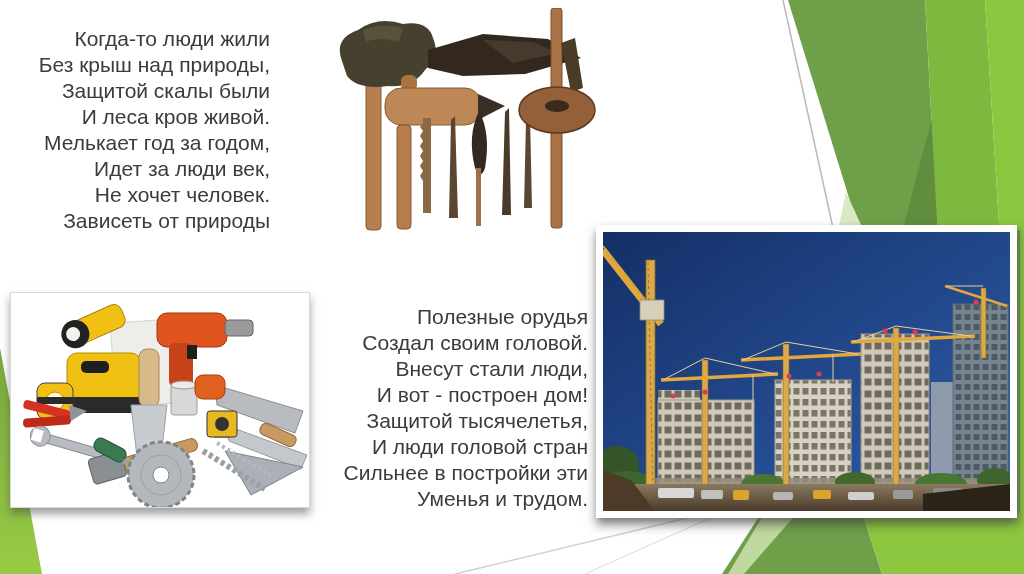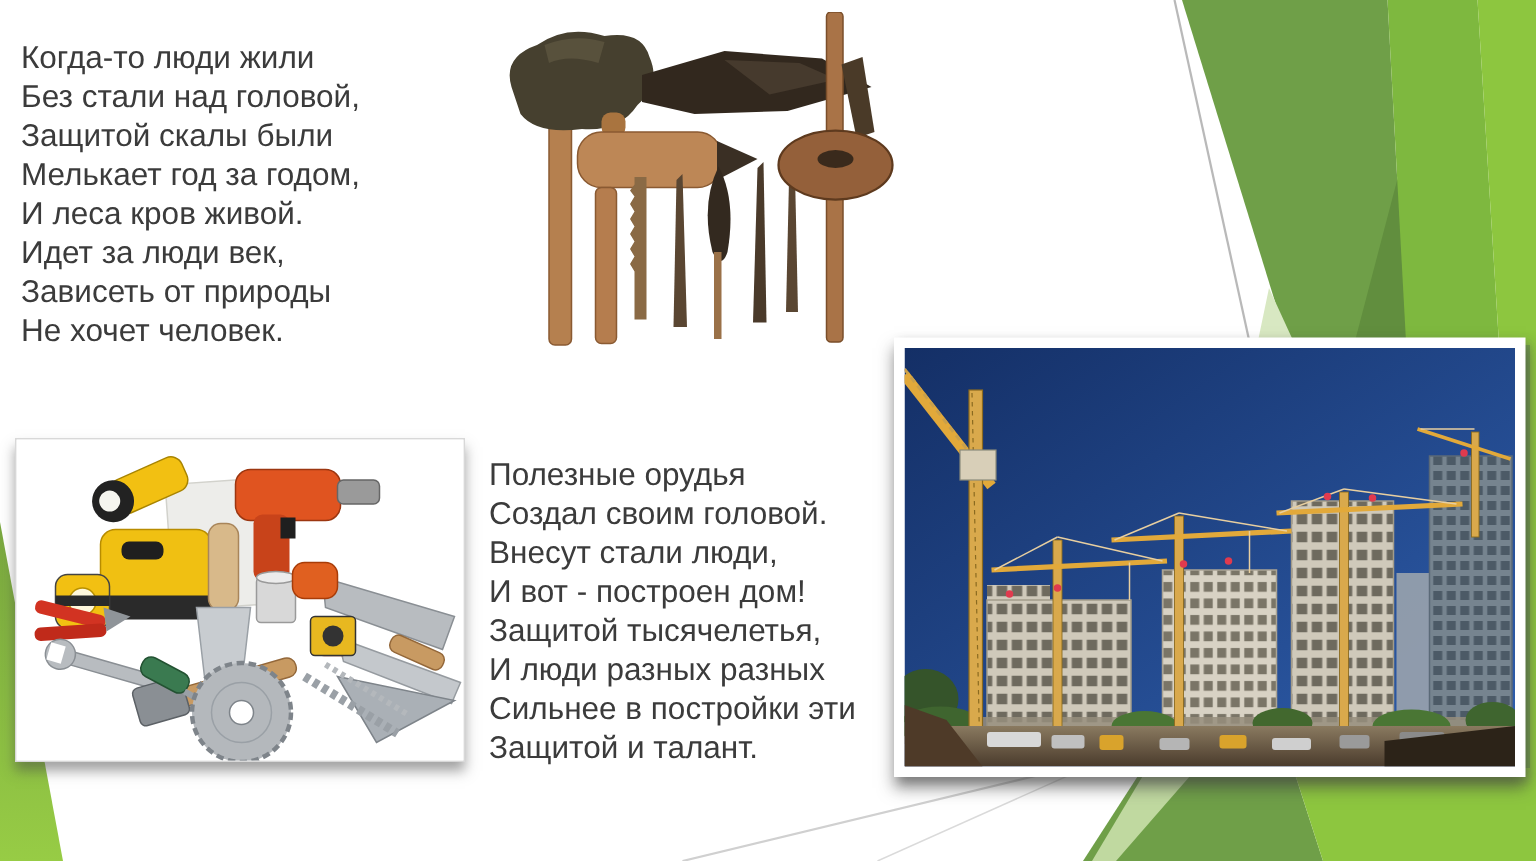--- a/index.html
+++ b/index.html
@@ -2,21 +2,21 @@
 <html><head>
 <meta charset="utf-8">
 <style>
   html,body{margin:0;padding:0;background:#888;}
   .slide{
     position:relative;width:1024px;height:574px;overflow:hidden;
     background:#ffffff;font-family:"Liberation Sans", sans-serif;
   }
   .decor{position:absolute;left:0;top:0;z-index:0;}
   .poem{
-    position:absolute;z-index:5;text-align:left;color:#3b3b3b;
+    position:absolute;z-index:5;text-align:right;color:#3b3b3b;
     font-size:21px;line-height:26px;font-weight:400;
   }
   .poem-top-left{left:14px;top:26px;width:256px;}
   .poem-center{left:326px;top:304px;width:262px;}
   .figure{position:absolute;z-index:3;}
   .ancient{left:333px;top:8px;width:264px;height:228px;}
   .tools{
     left:10px;top:292px;width:300px;height:216px;background:#fff;
     border:1px solid #d8d8d8;box-sizing:border-box;
     box-shadow:0 6px 8px rgba(70,70,70,.5);
@@ -51,38 +51,38 @@
     <polygon points="762,512 862,512 882,574 722,574" fill="#6f9f48"></polygon>
     <polygon points="862,512 1024,512 1024,574 882,574" fill="#8dc63f"></polygon>
     <polygon points="765,512 798,512 744,574 728,574" fill="#cfe3b0" opacity="0.85"></polygon>
     <line x1="737" y1="506" x2="455" y2="574" stroke="#d0d0d0" stroke-width="1.5"></line>
     <line x1="737" y1="506" x2="585" y2="574" stroke="#dadada" stroke-width="1"></line>
     <polygon points="0,348 42,574 0,574" fill="url(#lwedge)"></polygon>
   </svg>
 
   <div class="poem poem-top-left">
     <div>Когда-то люди жили</div>
-    <div>Без стали над головой,</div>
+    <div>Без крыш над природы,</div>
     <div>Защитой скалы были</div>
+    <div>И леса кров живой.</div>
     <div>Мелькает год за годом,</div>
-    <div>И леса кров живой.</div>
     <div>Идет за люди век,</div>
+    <div>Не хочет человек.</div>
     <div>Зависеть от природы</div>
-    <div>Не хочет человек.</div>
   </div>
 
   <div class="poem poem-center">
     <div>Полезные орудья</div>
     <div>Создал своим головой.</div>
     <div>Внесут стали люди,</div>
     <div>И вот - построен дом!</div>
     <div>Защитой тысячелетья,</div>
-    <div>И люди разных разных</div>
+    <div>И люди головой стран</div>
     <div>Сильнее в постройки эти</div>
-    <div>Защитой и талант.</div>
+    <div>Уменья и трудом.</div>
   </div>
 
   <div class="figure ancient">
     <svg width="264" height="228" viewBox="0 0 264 228">
 
       <rect x="33" y="70" width="15" height="152" rx="4" fill="#b5804f" stroke="#8a5a32" stroke-width="1"></rect>
 
       <path d="M8,50 Q2,30 25,22 Q45,8 70,16 Q95,12 100,30 Q108,48 92,62 Q80,80 55,78 Q25,82 14,68 Z" fill="#46402f"></path>
       <path d="M30,22 Q50,14 70,20 L66,34 Q46,28 33,34 Z" fill="#5c5540" opacity="0.8"></path>
 

